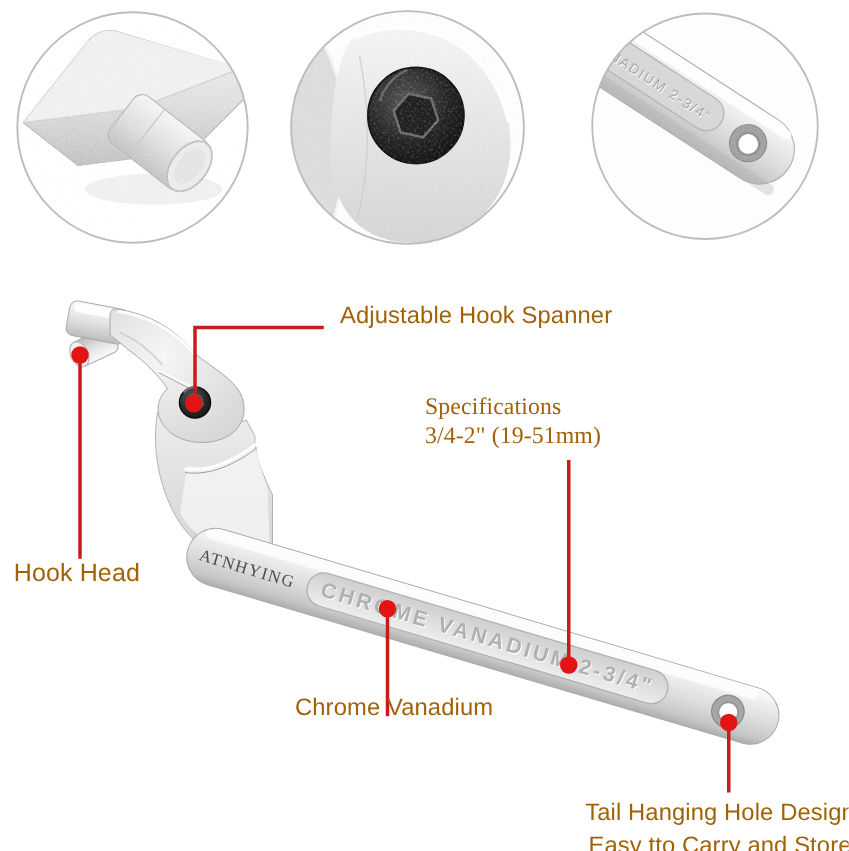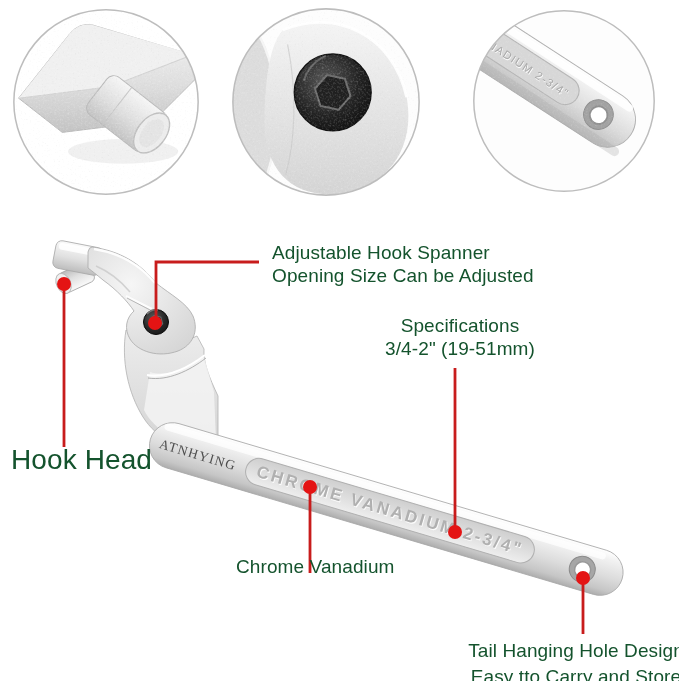--- a/index.html
+++ b/index.html
@@ -2,25 +2,25 @@
 <html><head>
 <meta charset="utf-8">
 <style>
   html,body{margin:0;padding:0;background:#fff;}
   .canvas{
     position:relative;width:679px;height:681px;background:#fff;overflow:hidden;
     font-family:"Liberation Sans",sans-serif;color:#1f1f1f;
   }
   .closeup{position:absolute;}
   .main-art{position:absolute;left:0;top:0;z-index:1;}
-  .label{position:absolute;z-index:3;font-size:19px;line-height:23px;color:#14532d;letter-spacing:.1px;}
+  .label{position:absolute;z-index:3;font-size:19px;line-height:23px;color:#a16207;letter-spacing:.1px;}
   .label span{display:block;}
   .lbl-adjustable{left:272px;top:241px;}
-  .lbl-specs{left:340px;top:314px;width:240px;text-align:center;}
-  .lbl-hookhead{left:11px;top:448px;font-size:28px;}
+  .lbl-specs{left:340px;top:314px;width:240px;text-align:left;font-family:Liberation Serif, serif;}
+  .lbl-hookhead{left:11px;top:448px;font-size:20px;}
   .lbl-material{left:236px;top:554px;line-height:26px;}
   .lbl-tail{left:455px;top:638px;width:242px;text-align:center;line-height:26px;}
 </style>
 </head>
 <body>
 
 <div class="canvas">
 
   <svg class="closeup" style="left:11px;top:7px" width="190" height="190" viewBox="0 0 200 200">
     <defs>
@@ -216,21 +216,20 @@
       <circle cx="64" cy="284" r="7"></circle>
       <circle cx="155" cy="323" r="7"></circle>
       <circle cx="455" cy="532" r="7"></circle>
       <circle cx="310" cy="487" r="7"></circle>
       <circle cx="583" cy="578" r="7"></circle>
     </g>
   </svg>
 
   <div class="label lbl-adjustable">
     <span>Adjustable Hook Spanner</span>
-    <span>Opening Size Can be Adjusted</span>
   </div>
 
   <div class="label lbl-specs">
     <span>Specifications</span>
     <span>3/4-2"  (19-51mm)</span>
   </div>
 
   <div class="label lbl-hookhead">
     <span>Hook Head</span>
   </div>

